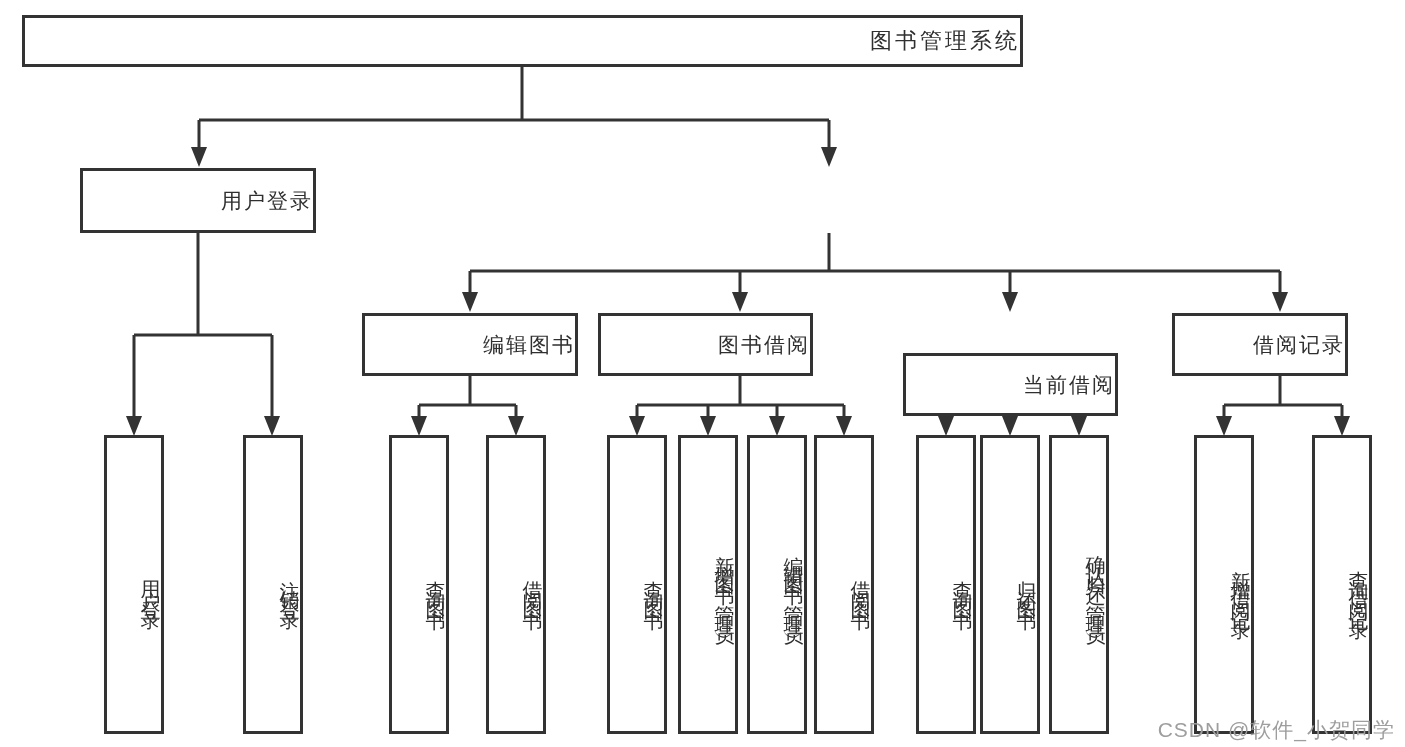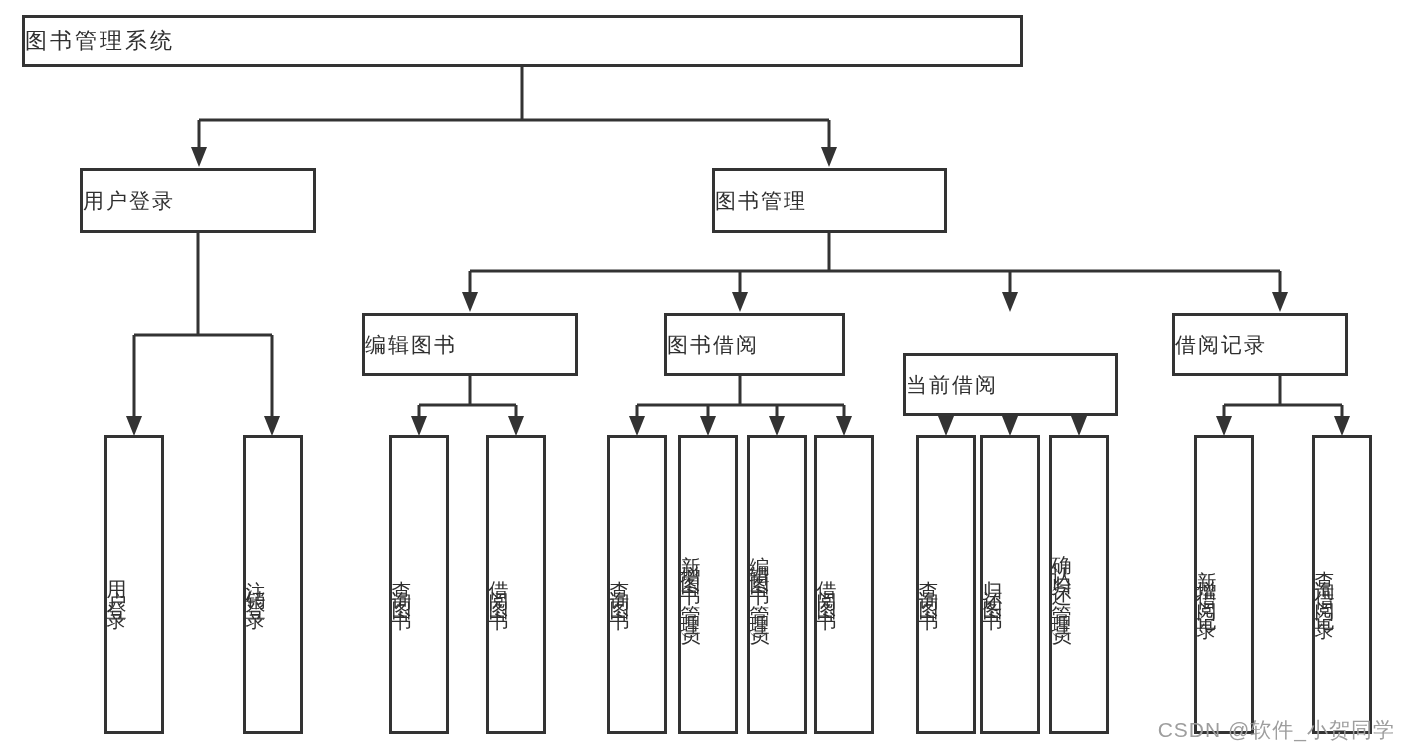--- a/index.html
+++ b/index.html
@@ -16,22 +16,23 @@
     background:#ffffff;
     font-family:"Liberation Sans","DejaVu Sans",sans-serif;
     overflow:hidden;
   }
   .connectors{position:absolute;left:0;top:0;width:1405px;height:747px;}
   .node{
     position:absolute;
     box-sizing:border-box;
     border:3px solid var(--box-border);
     background:var(--box-bg);
-    display:flex;align-items:center;justify-content:flex-start;
+    display:flex;align-items:center;justify-content:flex-end;
     color:var(--text);
+    padding-left:12px;
   }
   .h-label{font-size:21px;letter-spacing:2px;white-space:nowrap;}
   .root-label{font-size:22px;letter-spacing:3px;}
   .v-label{
     writing-mode:vertical-rl;
     text-orientation:mixed;
     font-size:20px;
     letter-spacing:10px;
     line-height:1;
     white-space:nowrap;
@@ -86,28 +87,25 @@
     </g>
   </svg>
 
   <div class="node" style="left:22px;top:15px;width:1001px;height:52px;">
     <span class="h-label root-label">图书管理系统</span>
   </div>
 
   <div class="node lvl2" style="left:80px;width:236px;">
     <span class="h-label">用户登录</span>
   </div>
-  <div class="node lvl2" style="left:712px;width:235px;">
-    <span class="h-label">图书管理</span>
-  </div>
 
   <div class="node lvl3" style="left:362px;width:216px;">
     <span class="h-label">编辑图书</span>
   </div>
-  <div class="node lvl3" style="left:664px;width:181px;">
+  <div class="node lvl3" style="left:598px;width:215px;">
     <span class="h-label">图书借阅</span>
   </div>
   <div class="node lvl3" style="left:903px;width:215px;margin-top:40px;">
     <span class="h-label">当前借阅</span>
   </div>
   <div class="node lvl3" style="left:1172px;width:176px;">
     <span class="h-label">借阅记录</span>
   </div>
 
   <div class="node leaf" style="left:104px;">

